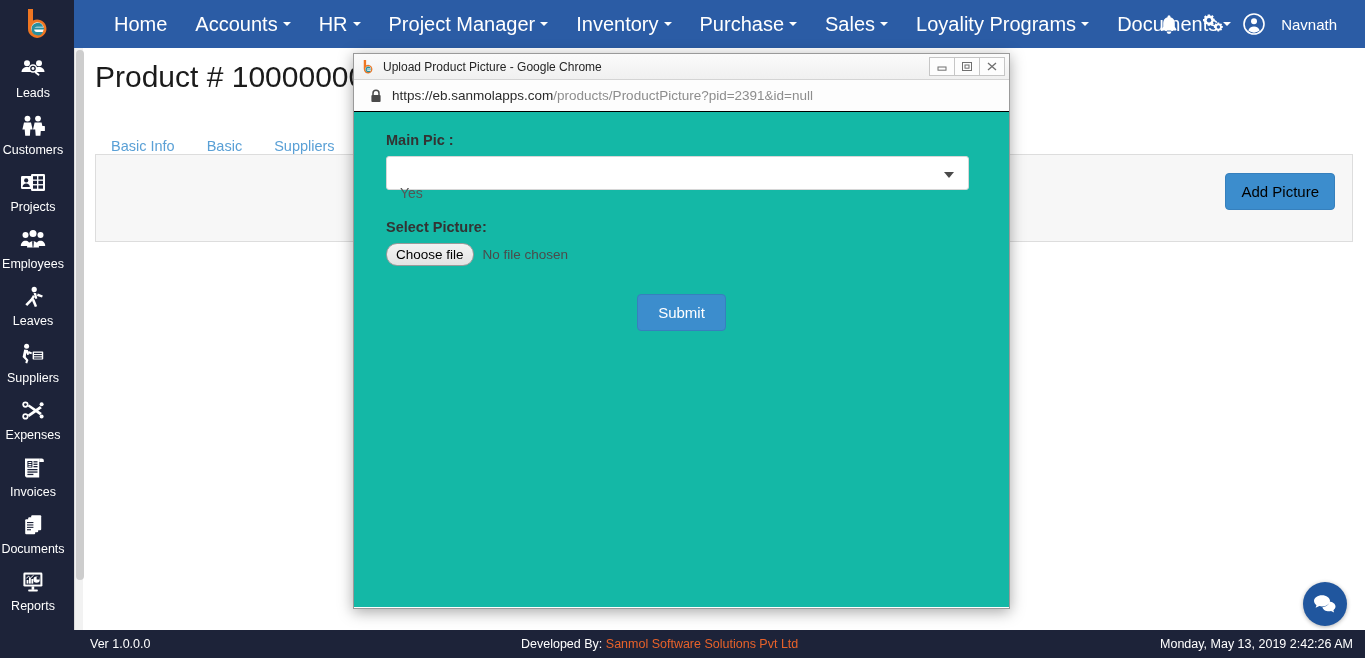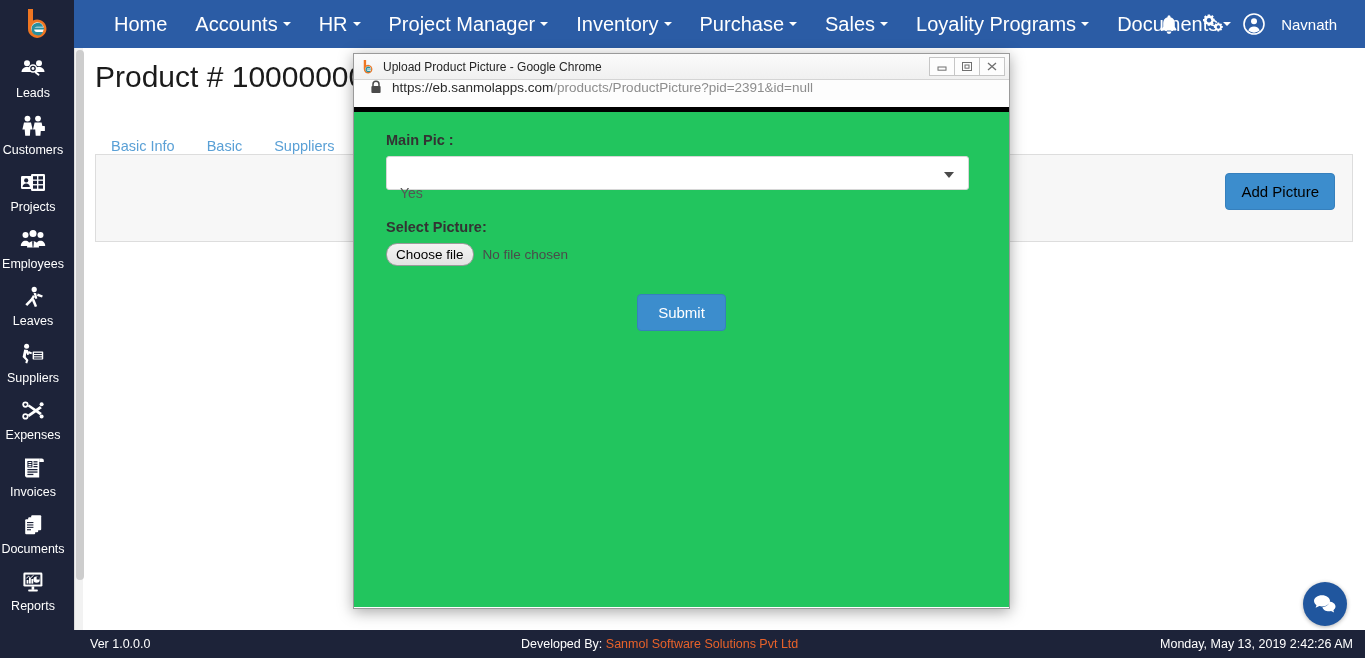--- a/index.html
+++ b/index.html
@@ -153,33 +153,33 @@
     border: 1px solid #c6c6c6;
     background: #fdfdfd;
     display: flex; align-items: center; justify-content: center;
     cursor: pointer;
     margin-left: -1px;
   }
   #popup-urlbar {
     position: relative;
     height: 32px; width: 100%;
     background: #fdfdfd;
-    border-bottom: 5px solid #000000;
-    display: flex; 
+    border-bottom: 1px solid #000000;
+    display: flex; align-items: center;
   }
   #lock-icon { margin-left: 16px; width: 12px; height: 14px; display:block; }
   #popup-url {
     margin-left: 10px; font-size: 13.5px; color: #8d8d8d;
     white-space: nowrap;
   }
   #popup-url .host { color: #2b2b2b; }
   #popup-body {
     position: relative; width: 100%;
     height: calc(100% - 59px);
-    background: #22c55e;
+    background: #14b8a6;
     padding: 20px 32px;
   }
   .form-label {
     font-size: 14.5px; color: #333333; font-weight: bold;
     margin-bottom: 8px;
   }
   #mainpic-select {
     width: 583px; height: 34px;
     border: 1px solid #d6d6d6; border-radius: 3px;
     background: #ffffff;

